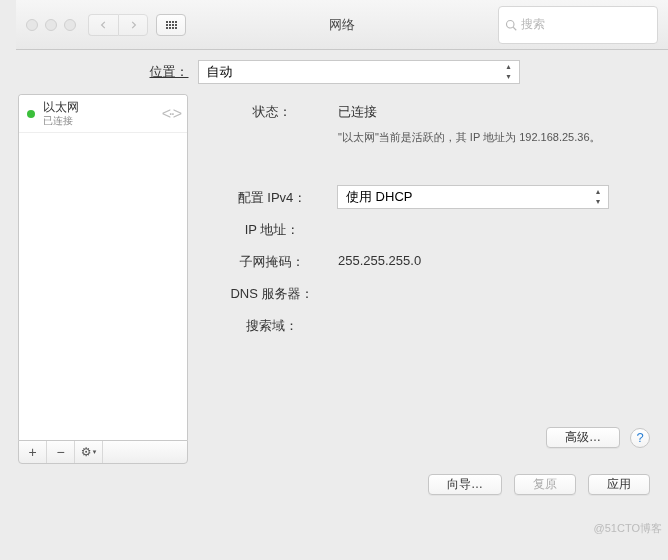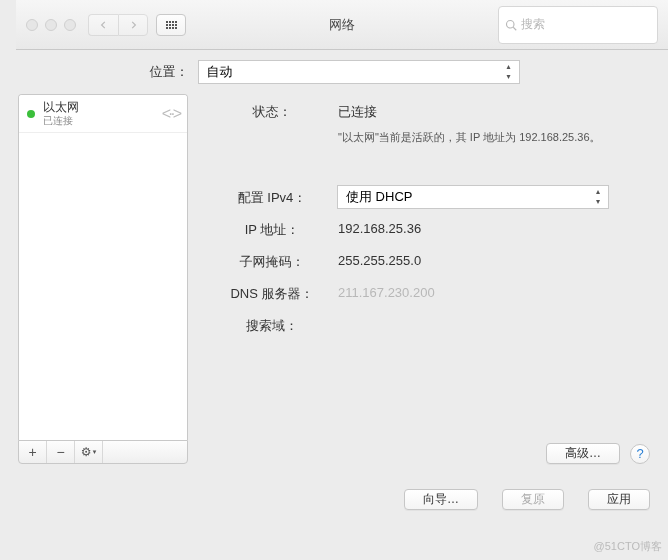--- a/index.html
+++ b/index.html
@@ -21,21 +21,21 @@
   .gridbtn { width:30px; height:22px; margin-left:8px; background:linear-gradient(#fdfdfd,#f3f3f3); border:1px solid #c9c9c9; border-radius:4px; display:flex; align-items:center; justify-content:center; }
   .gridicon { display:grid; grid-template-columns:repeat(4,2px); grid-template-rows:repeat(3,2px); gap:1px; }
   .gridicon i { width:2px; height:2px; background:#555; display:block; }
 
   .title { position:absolute; left:50%; transform:translateX(-50%); font-size:13px; color:#4a4a4a; }
 
   .search { margin-left:auto; width:160px; height:38px; background:#fff; border:1px solid #d7d7d7; border-radius:4px; display:flex; align-items:center; padding:0 6px; color:#b8b8b8; font-size:12px; gap:4px; }
 
   
   .locrow { height:44px; display:flex; align-items:center; justify-content:center; gap:10px; font-size:13px; color:#333; }
-  .locrow label { text-align:right; }
+  .locrow label { text-align:right;text-decoration:underline; }
   .sel { position:relative; height:22px; background:#fff; border-radius:0; box-shadow:0 0 0 1px #c9c9c9; font-size:13px; color:#000; display:flex; align-items:center; padding:0 22px 0 8px; }
   .sel.loc { width:320px; }
   .sel.cfg { width:270px; }
   .stepper { position:absolute; right:2px; top:1px; bottom:1px; width:16px; display:flex; flex-direction:column; }
   .stepper span { flex:1; display:flex; align-items:center; justify-content:center; font-size:8px; color:#555; line-height:1; }
 
   
   .main { display:flex; padding:0 18px 10px 18px; gap:30px; height:380px; }
 
   .sidebar { width:170px; display:flex; flex-direction:column; }
@@ -53,28 +53,28 @@
   .sb-footer .gear { font-size:12px; gap:1px; }
 
   .details { flex:1; display:flex; flex-direction:column; padding-top:6px; position:relative; }
   .row { display:flex; align-items:flex-start; margin-bottom:10px; font-size:13px; min-height:22px; }
   .rlab { width:120px; text-align:center; color:#333; padding-right:12px; padding-top:3px; }
   .rval { flex:1; color:#333; padding-top:3px; }
   .rval.note { font-size:11px; color:#555; line-height:1.5; }
   .rval.dns { color:#b8b8b8; }
   .statusrow .rval { font-weight:400; }
 
-  .adv-row { position:absolute; bottom:0; right:0; display:flex; align-items:center; gap:10px; }
+  .adv-row { position:absolute; bottom:16px; right:0; display:flex; align-items:center; gap:10px; }
   .macbtn { height:21px; padding:0 18px; background:linear-gradient(#fff,#f4f4f4); border:1px solid #c6c6c6; border-radius:4px; font-size:12px; color:#333; box-shadow:0 1px 0 rgba(0,0,0,0.04); cursor:pointer; }
   .macbtn:disabled { color:#aaa; }
   .help { width:20px; height:20px; border-radius:50%; border:1px solid #c6c6c6; background:linear-gradient(#fff,#f4f4f4); color:#2a7fd4; font-size:13px; display:flex; align-items:center; justify-content:center; cursor:pointer; }
 
-  .bottom { height:50px; display:flex; align-items:center; justify-content:flex-end; gap:24px; padding:0 18px; }
-
-  .watermark { position:absolute; right:6px; bottom:6px; font-size:11px; color:#bbb; }
+  .bottom { height:50px; display:flex; justify-content:flex-end; gap:12px; padding:0 18px; }
+
+  .watermark { position:absolute; right:6px; bottom:24px; font-size:11px; color:#bbb; }
 
   svg.chev { width:8px; height:8px; }
 </style>
 </head>
 <body>
 
 <div class="window">
 
   <div class="titlebar">
     <div class="traffic">
@@ -169,29 +169,27 @@
             <span>使用 DHCP</span>
             <div class="stepper">
                 <span>▴</span>
                 <span>▾</span>
               </div>
           </div>
         </div>
       </div>
       <div class="row">
         <div class="rlab">IP 地址：</div>
-        <div class="rval">192.168.25.36</div>
       </div>
       <div class="row">
         <div class="rlab">子网掩码：</div>
         <div class="rval">255.255.255.0</div>
       </div>
       <div class="row">
         <div class="rlab">DNS 服务器：</div>
-        <div class="rval dns">211.167.230.200</div>
       </div>
       <div class="row">
         <div class="rlab">搜索域：</div>
         <div class="rval"></div>
       </div>
 
       <div class="adv-row">
         <button class="macbtn">高级…</button>
         <div class="help">
             <span>?</span>

